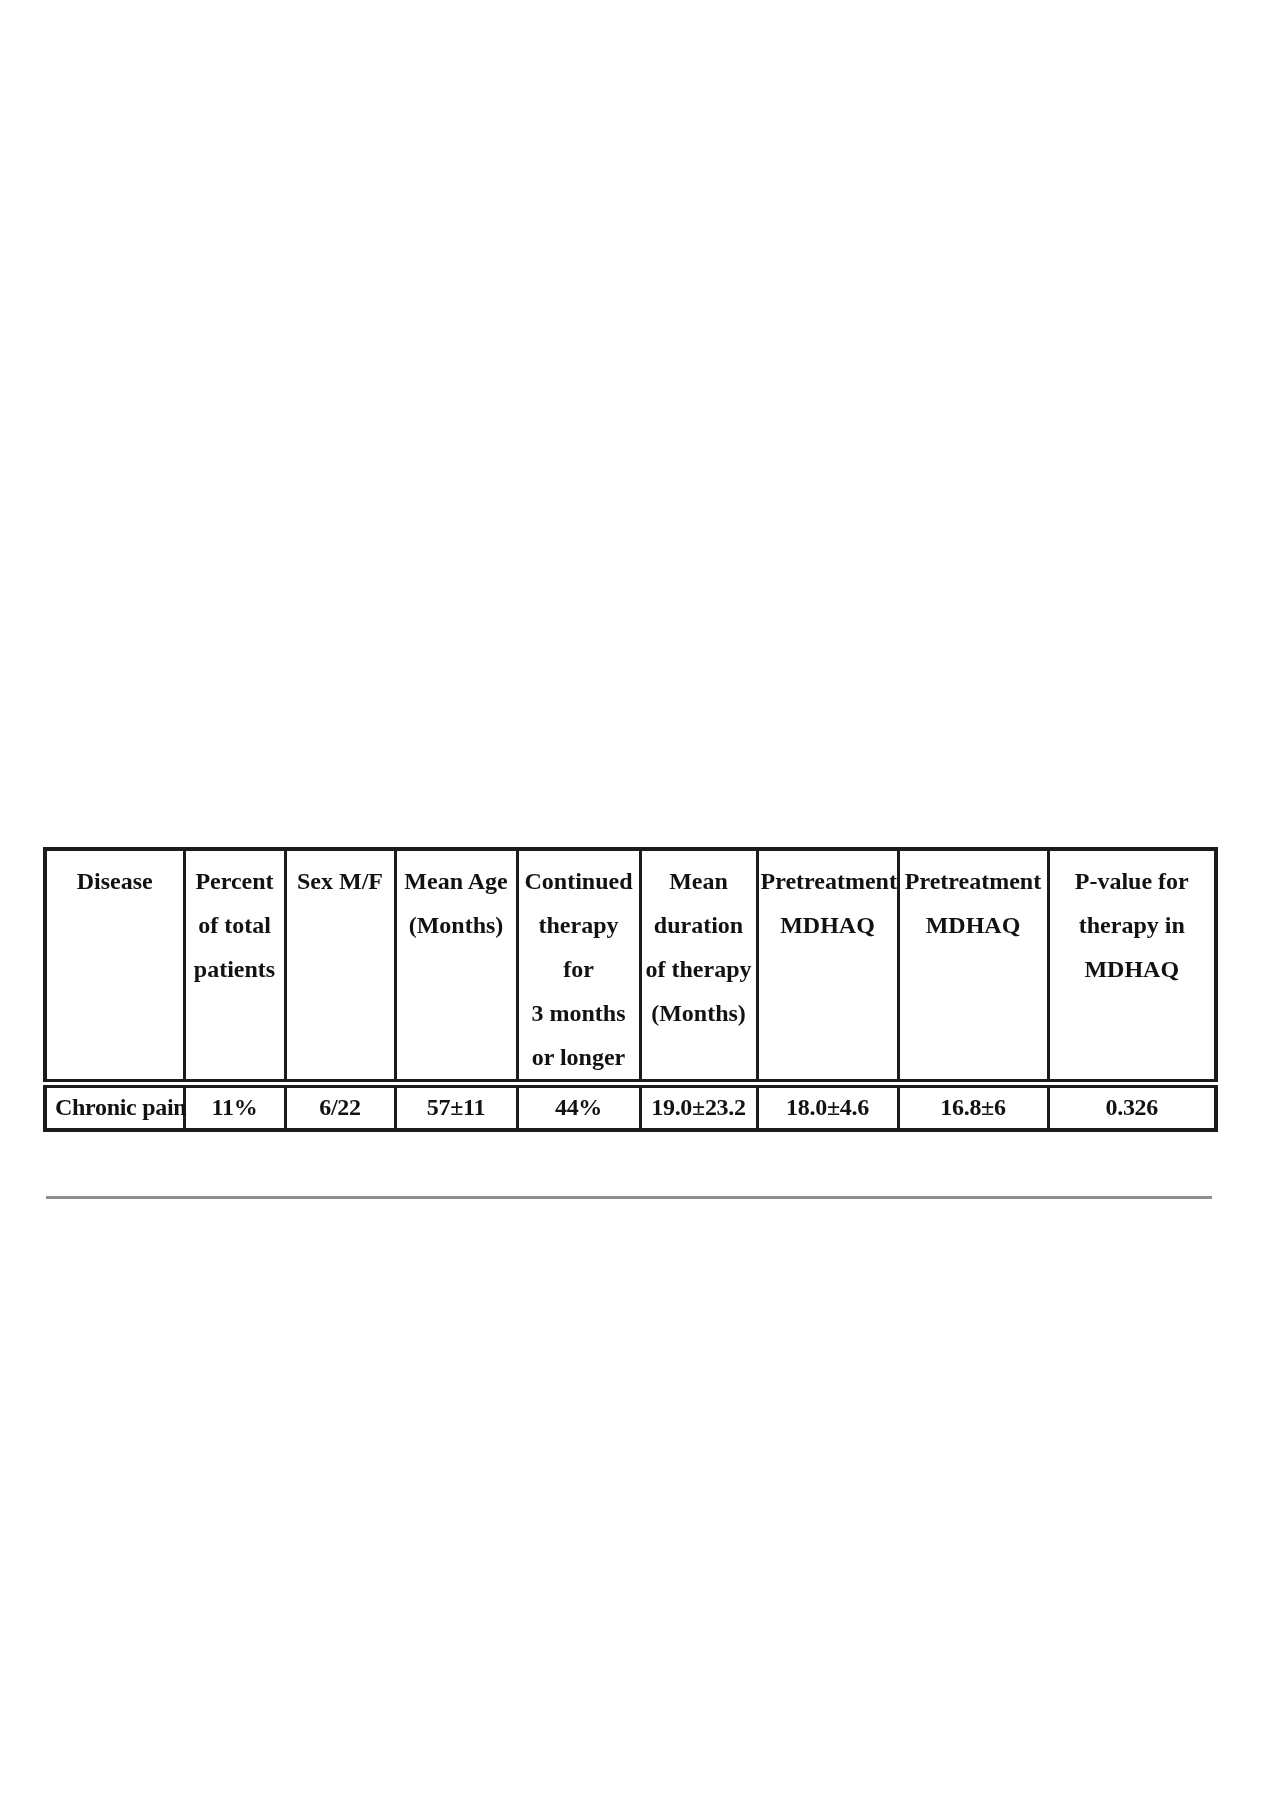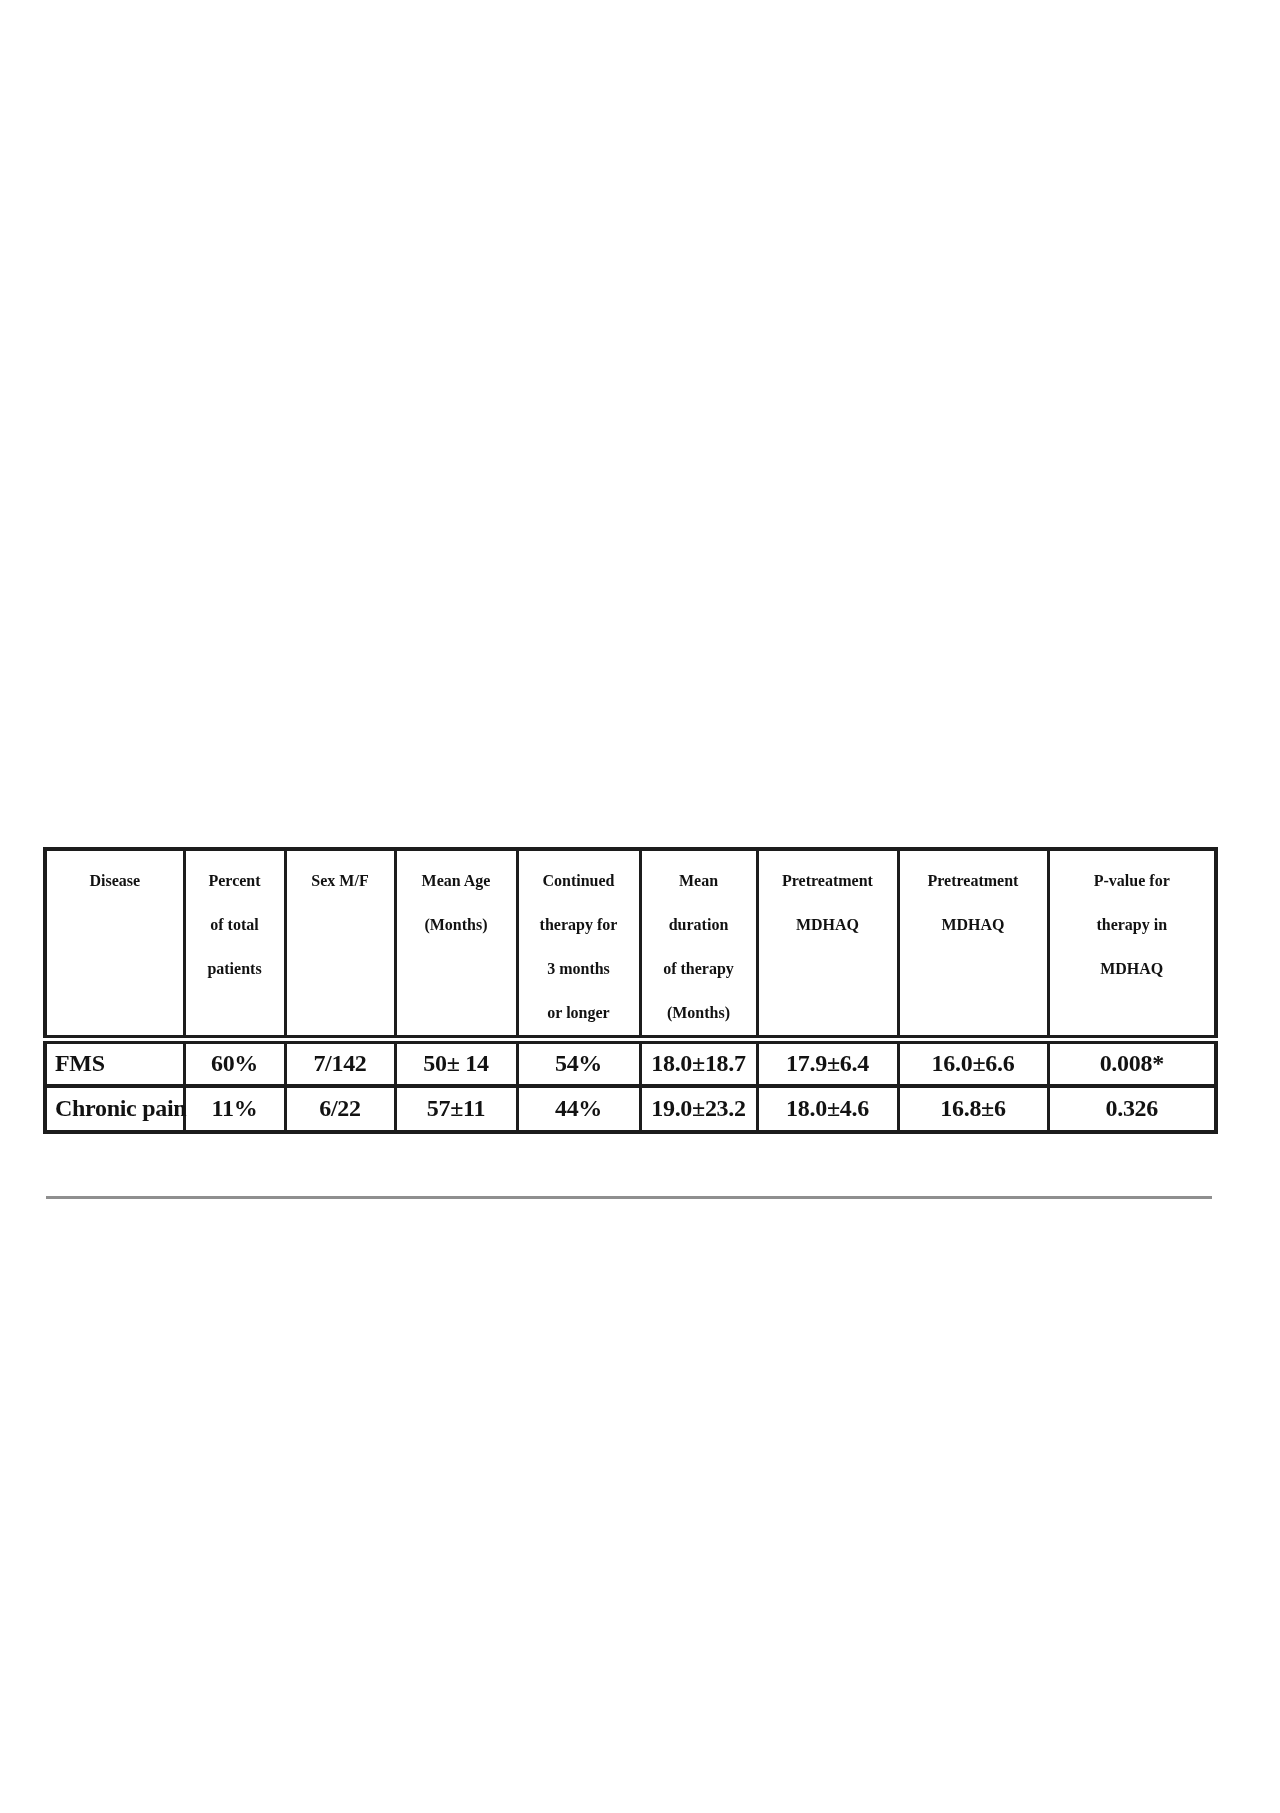--- a/index.html
+++ b/index.html
@@ -28,21 +28,21 @@
 
   
   table.results { border: 4px solid #1c1c1c; }
 
   table.results th {
     border: 3px solid #1c1c1c;
     border-bottom: 9px double #1c1c1c;
     vertical-align: top;
     text-align: center;
     padding: 8px 2px 0 2px;
-    font-size: 16px;
+    font-size: 24px;
     font-weight: 700;
     line-height: 44px;
     white-space: pre-line;
     height: 190px;
   }
 
   table.results td {
     border: 3px solid #1c1c1c;
     border-top-width: 4px;
     border-bottom-width: 4px;
@@ -109,31 +109,20 @@
 MDHAQ</th>
         <th>Pretreatment
 MDHAQ</th>
         <th>P-value for
 therapy in
 MDHAQ</th>
       </tr>
     </thead>
     <tbody>
       <tr>
-        <td class="row-label">FMS</td>
-        <td>60%</td>
-        <td>7/142</td>
-        <td>50± 14</td>
-        <td>54%</td>
-        <td>18.0±18.7</td>
-        <td>17.9±6.4</td>
-        <td>16.0±6.6</td>
-        <td>0.008*</td>
-      </tr>
-      <tr>
         <td class="row-label">Chronic pain</td>
         <td>11%</td>
         <td>6/22</td>
         <td>57±11</td>
         <td>44%</td>
         <td>19.0±23.2</td>
         <td>18.0±4.6</td>
         <td>16.8±6</td>
         <td>0.326</td>
       </tr>

